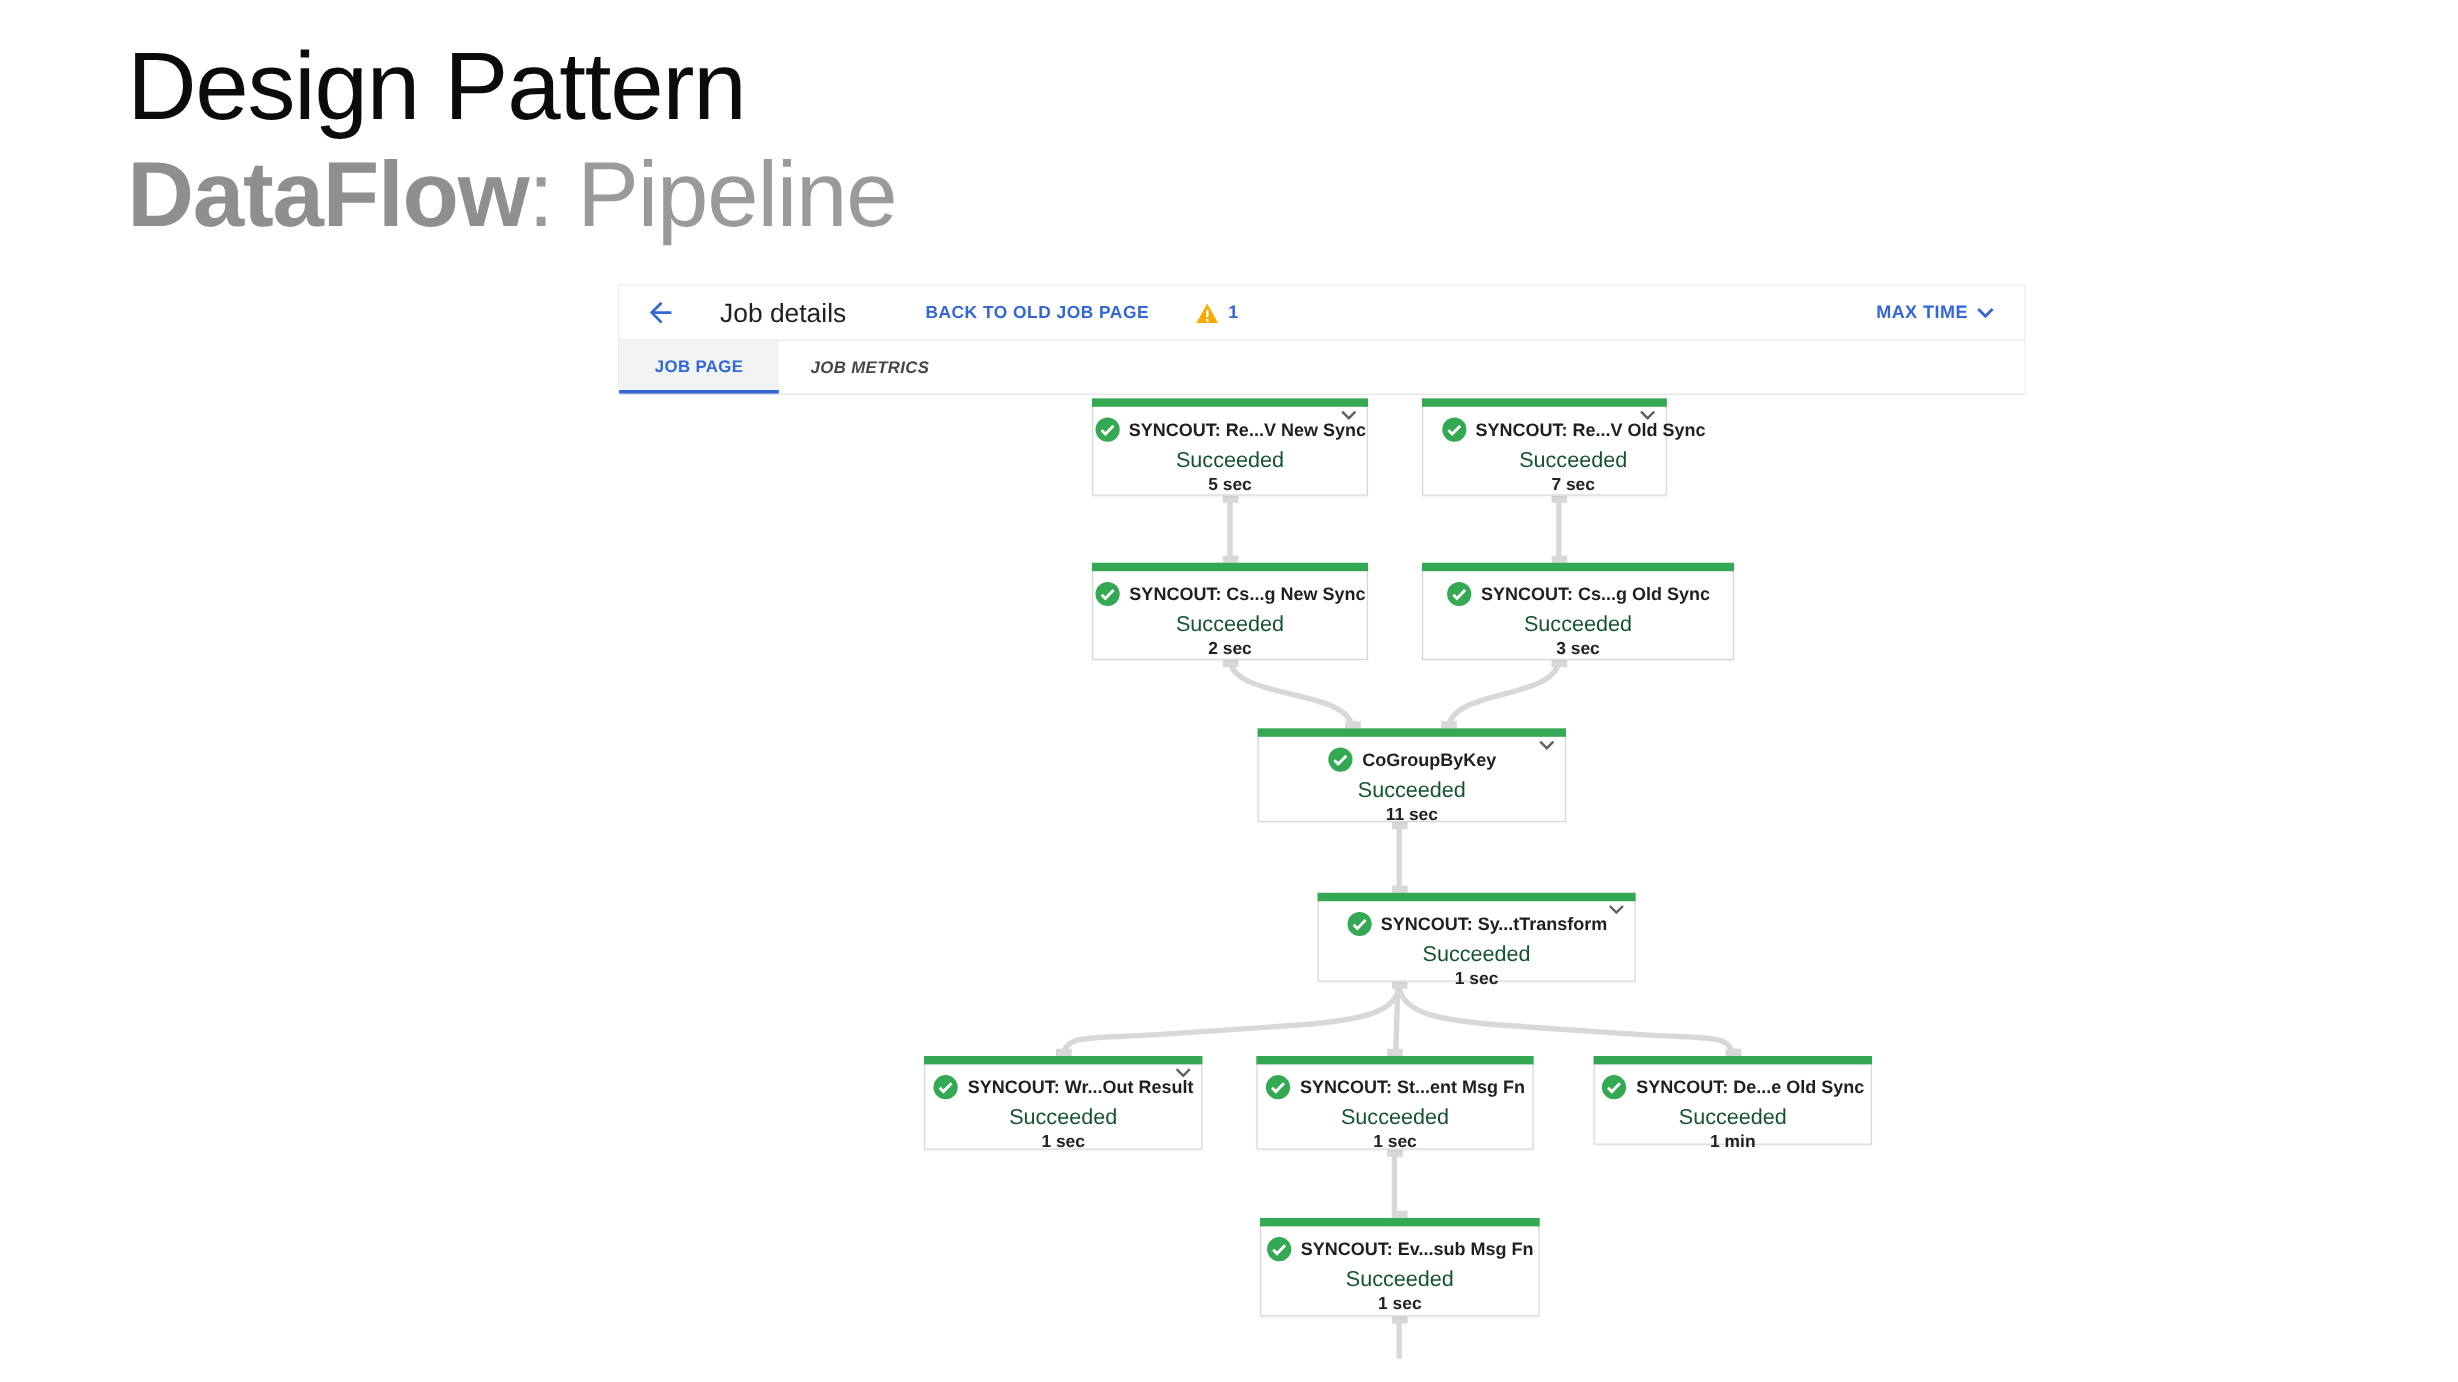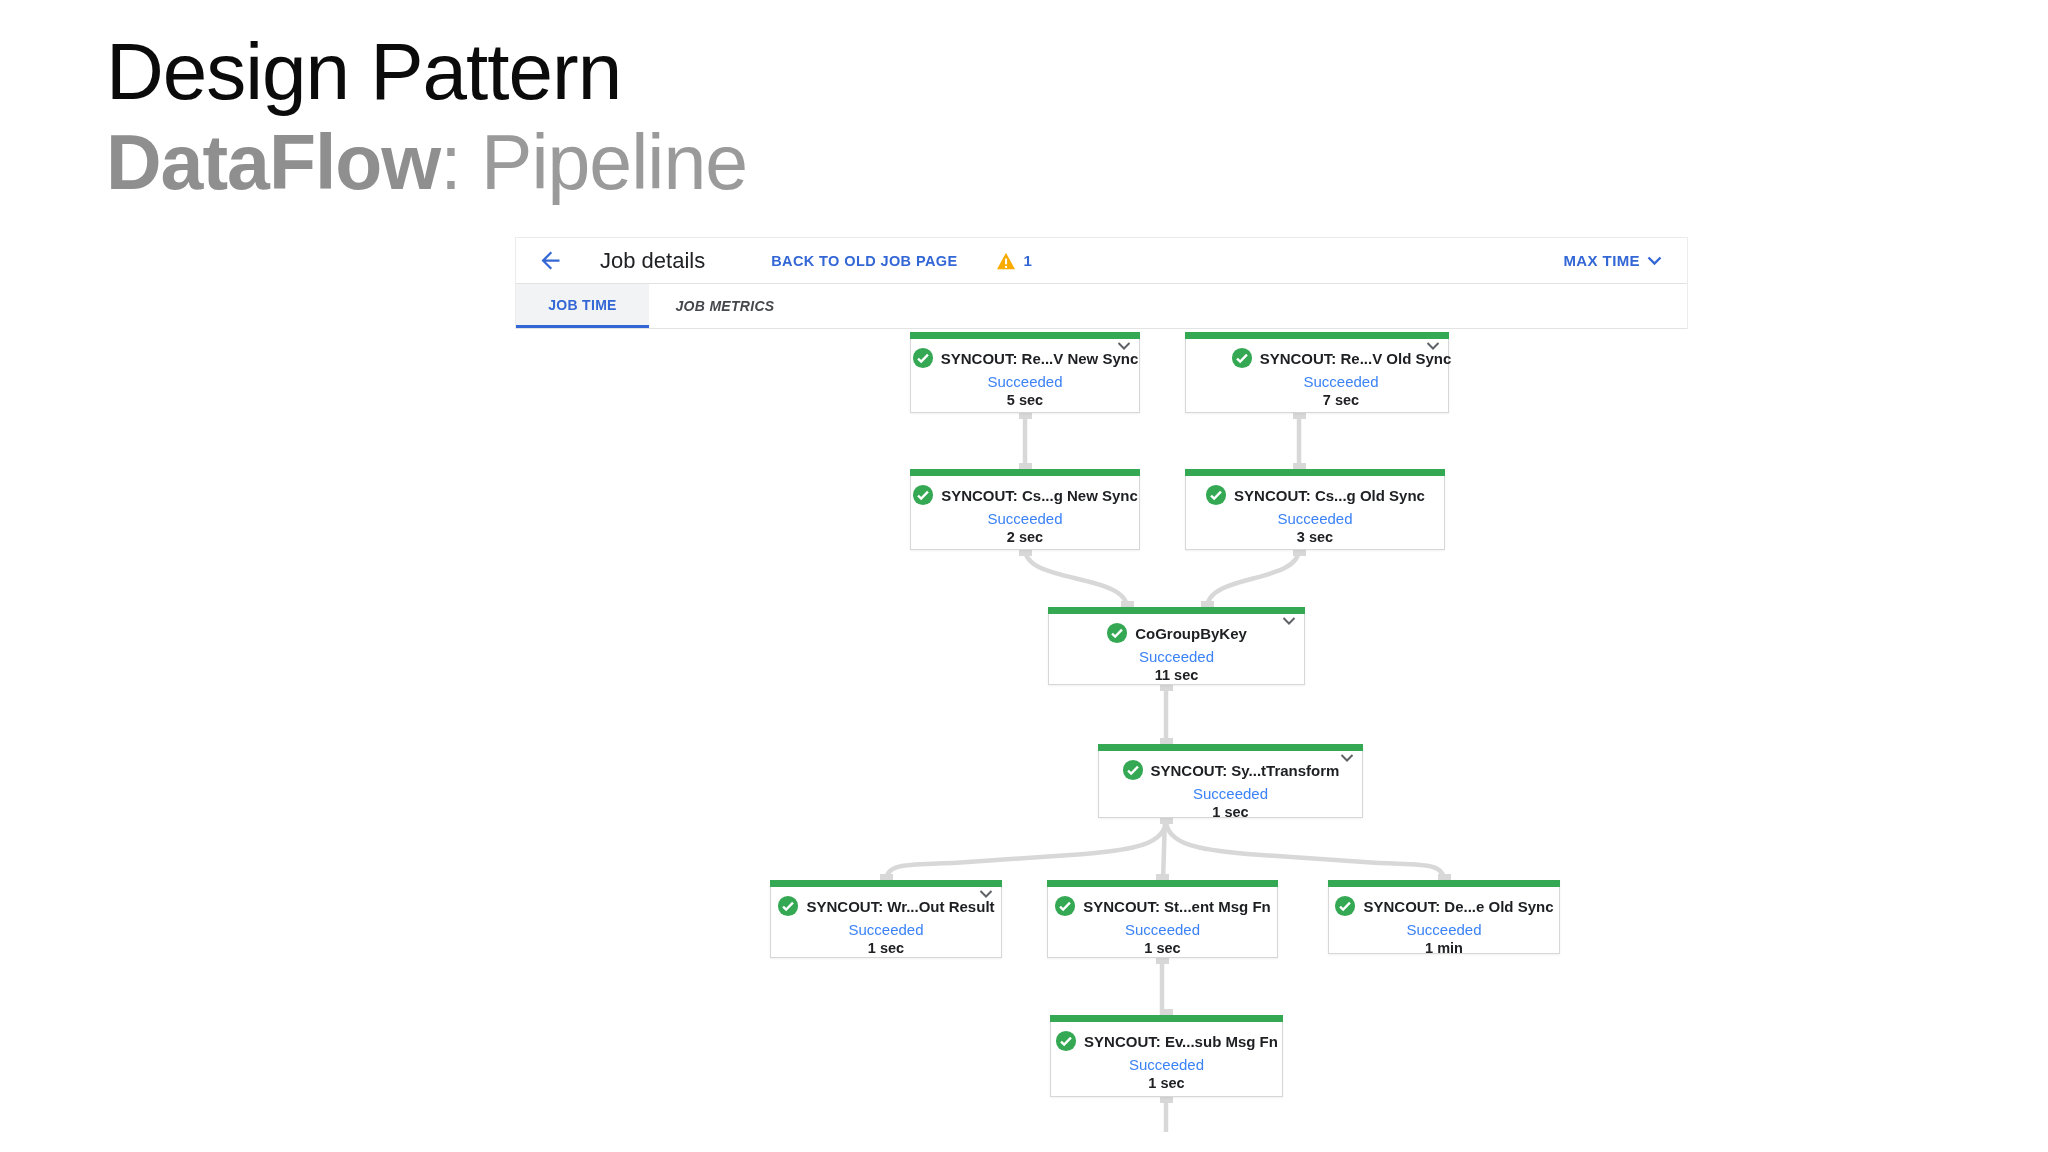--- a/index.html
+++ b/index.html
@@ -37,21 +37,21 @@
   
   .edges{position:absolute;left:0;top:0;z-index:1;}
   .node{
     position:absolute;background:#fff;border:1px solid #d7d7d7;box-sizing:border-box;z-index:2;
     box-shadow:0 1px 2px rgba(0,0,0,.06);text-align:center;
   }
   .node-bar{position:absolute;top:-1px;left:-1px;right:-1px;height:7px;background:#34a853;}
   .node-title-row{display:flex;align-items:center;justify-content:center;margin-top:14px;padding:0 12px;}
   .check{display:flex;margin-right:7px;flex:0 0 auto;}
   .node-title{font-size:15px;font-weight:700;color:#1d1f22;white-space:nowrap;}
-  .node-status{font-size:15px;color:#3b82f6;margin-top:4px;}
+  .node-status{font-size:18px;color:#14532d;margin-top:4px;}
   .node-duration{font-size:14.5px;font-weight:700;color:#202124;margin-top:2px;}
   .node-chevron{position:absolute;top:9px;right:8px;display:flex;}
 </style>
 </head>
 <body>
 
 <div class="slide-titles">
   <div class="slide-title">Design Pattern</div>
   <div class="slide-subtitle"><span class="sub-bold">DataFlow</span><span class="sub-rest">: Pipeline</span></div>
 </div>
@@ -80,21 +80,21 @@
     <div class="time-selector">
       <span>MAX TIME</span>
       <span style="display:flex;">
         <svg width="15" height="9" viewBox="0 0 15 9">
             <path d="M1.5 1.5 7.5 7.5 13.5 1.5" stroke="#3367d6" stroke-width="2.4" fill="none"></path>
           </svg>
       </span>
     </div>
   </div>
   <div class="tabs">
-    <div class="tab active">JOB TIME</div>
+    <div class="tab active">JOB PAGE</div>
     <div class="tab inactive">JOB METRICS</div>
   </div>
 </div>
 
 <svg class="edges" width="2048" height="1152">
   <g stroke="#d8d8d8" stroke-width="4.5" fill="none">
     <path d="M1025 412 V470"></path>
     <path d="M1299 412 V470"></path>
     <path d="M1025 549 C1025 584 1127 573 1127 608"></path>
     <path d="M1299 549 C1299 584 1207 573 1207 608"></path>
@@ -138,21 +138,21 @@
       <span class="node-title">SYNCOUT: Re...V New Sync</span>
     </div>
     <div class="node-status">Succeeded</div>
     <div class="node-duration">5 sec</div>
     <span class="node-chevron">
       <svg width="14" height="8" viewBox="0 0 14 8">
         <path d="M1.5 1 7 6.5 12.5 1" stroke="#5f6368" stroke-width="2" fill="none"></path>
       </svg>
     </span>
   </div>
-<div class="node" style="left: 1185px; top: 332px; width: 264px; height: 81px; padding-left: 48px;">
+<div class="node" style="left: 1185px; top: 332px; width: 204px; height: 81px; padding-left: 48px;">
     <div class="node-bar"></div>
     <div class="node-title-row">
       <span class="check">
         <svg width="22" height="22" viewBox="0 0 24 24">
           <circle cx="12" cy="12" r="11" fill="#34a853"></circle>
           <path d="M6.6 12.6l3.4 3.4 7.4-7.6" stroke="#fff" stroke-width="2.6" fill="none"></path>
         </svg>
       </span>
       <span class="node-title">SYNCOUT: Re...V Old Sync</span>
     </div>

